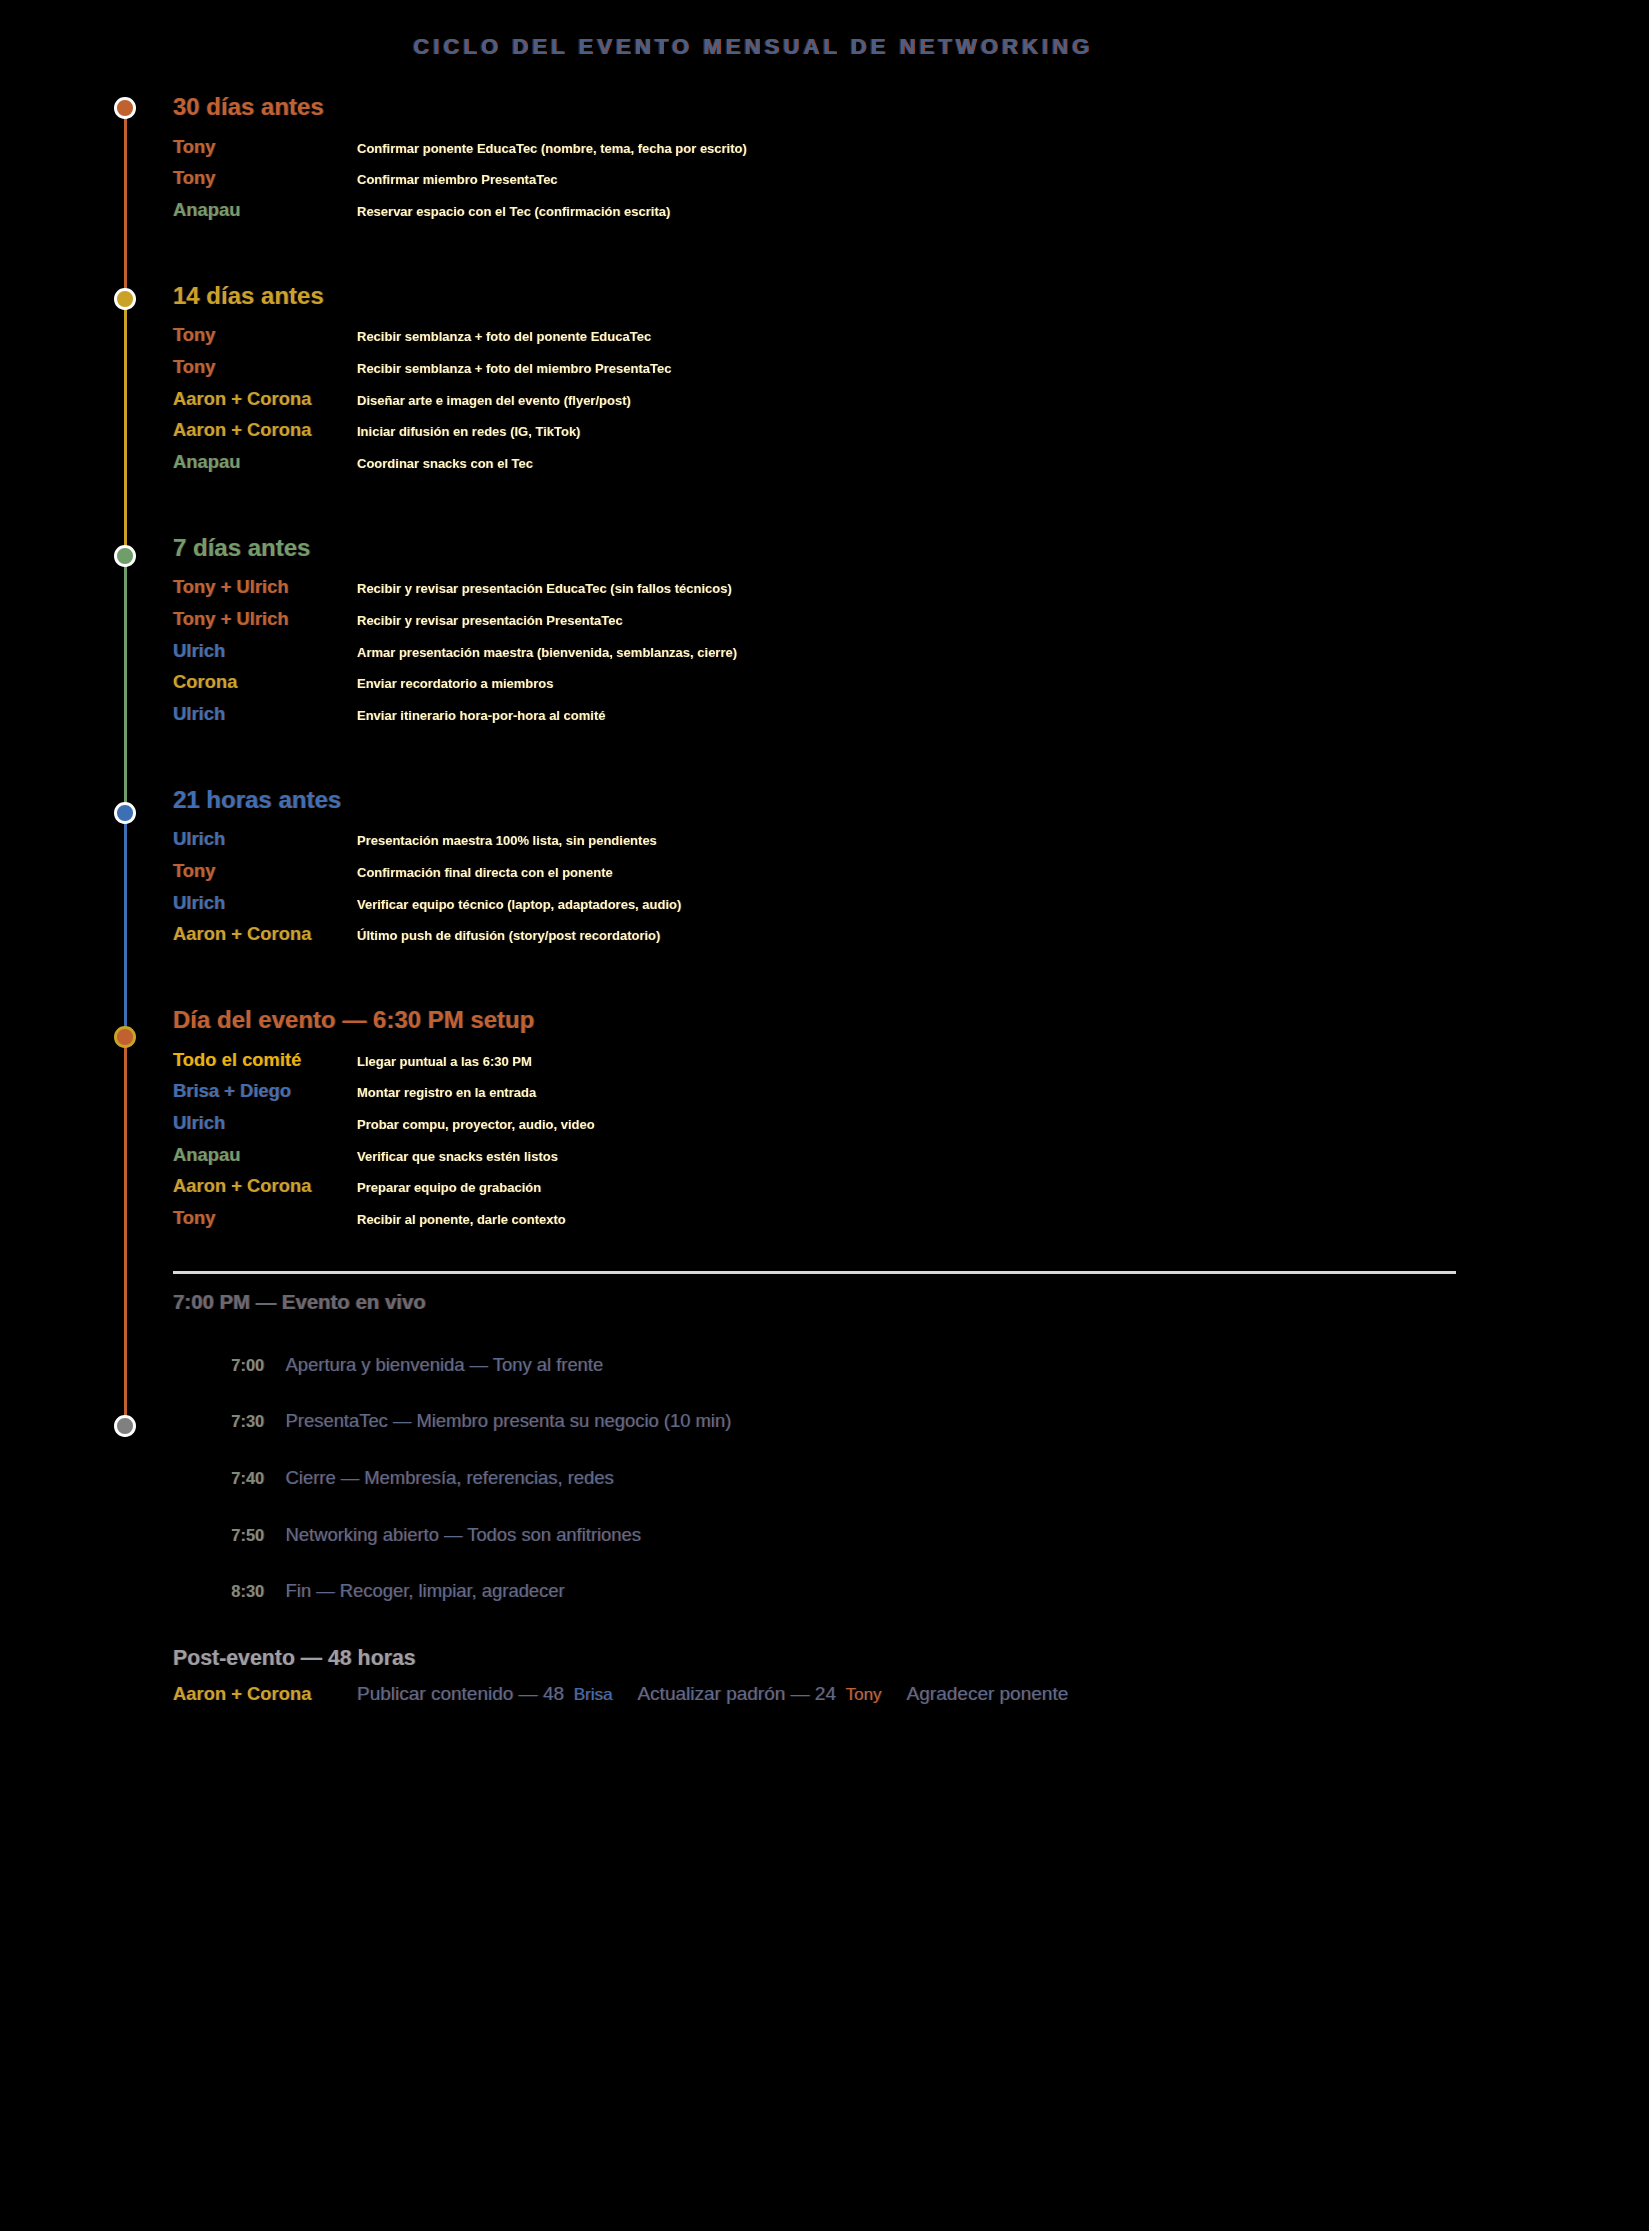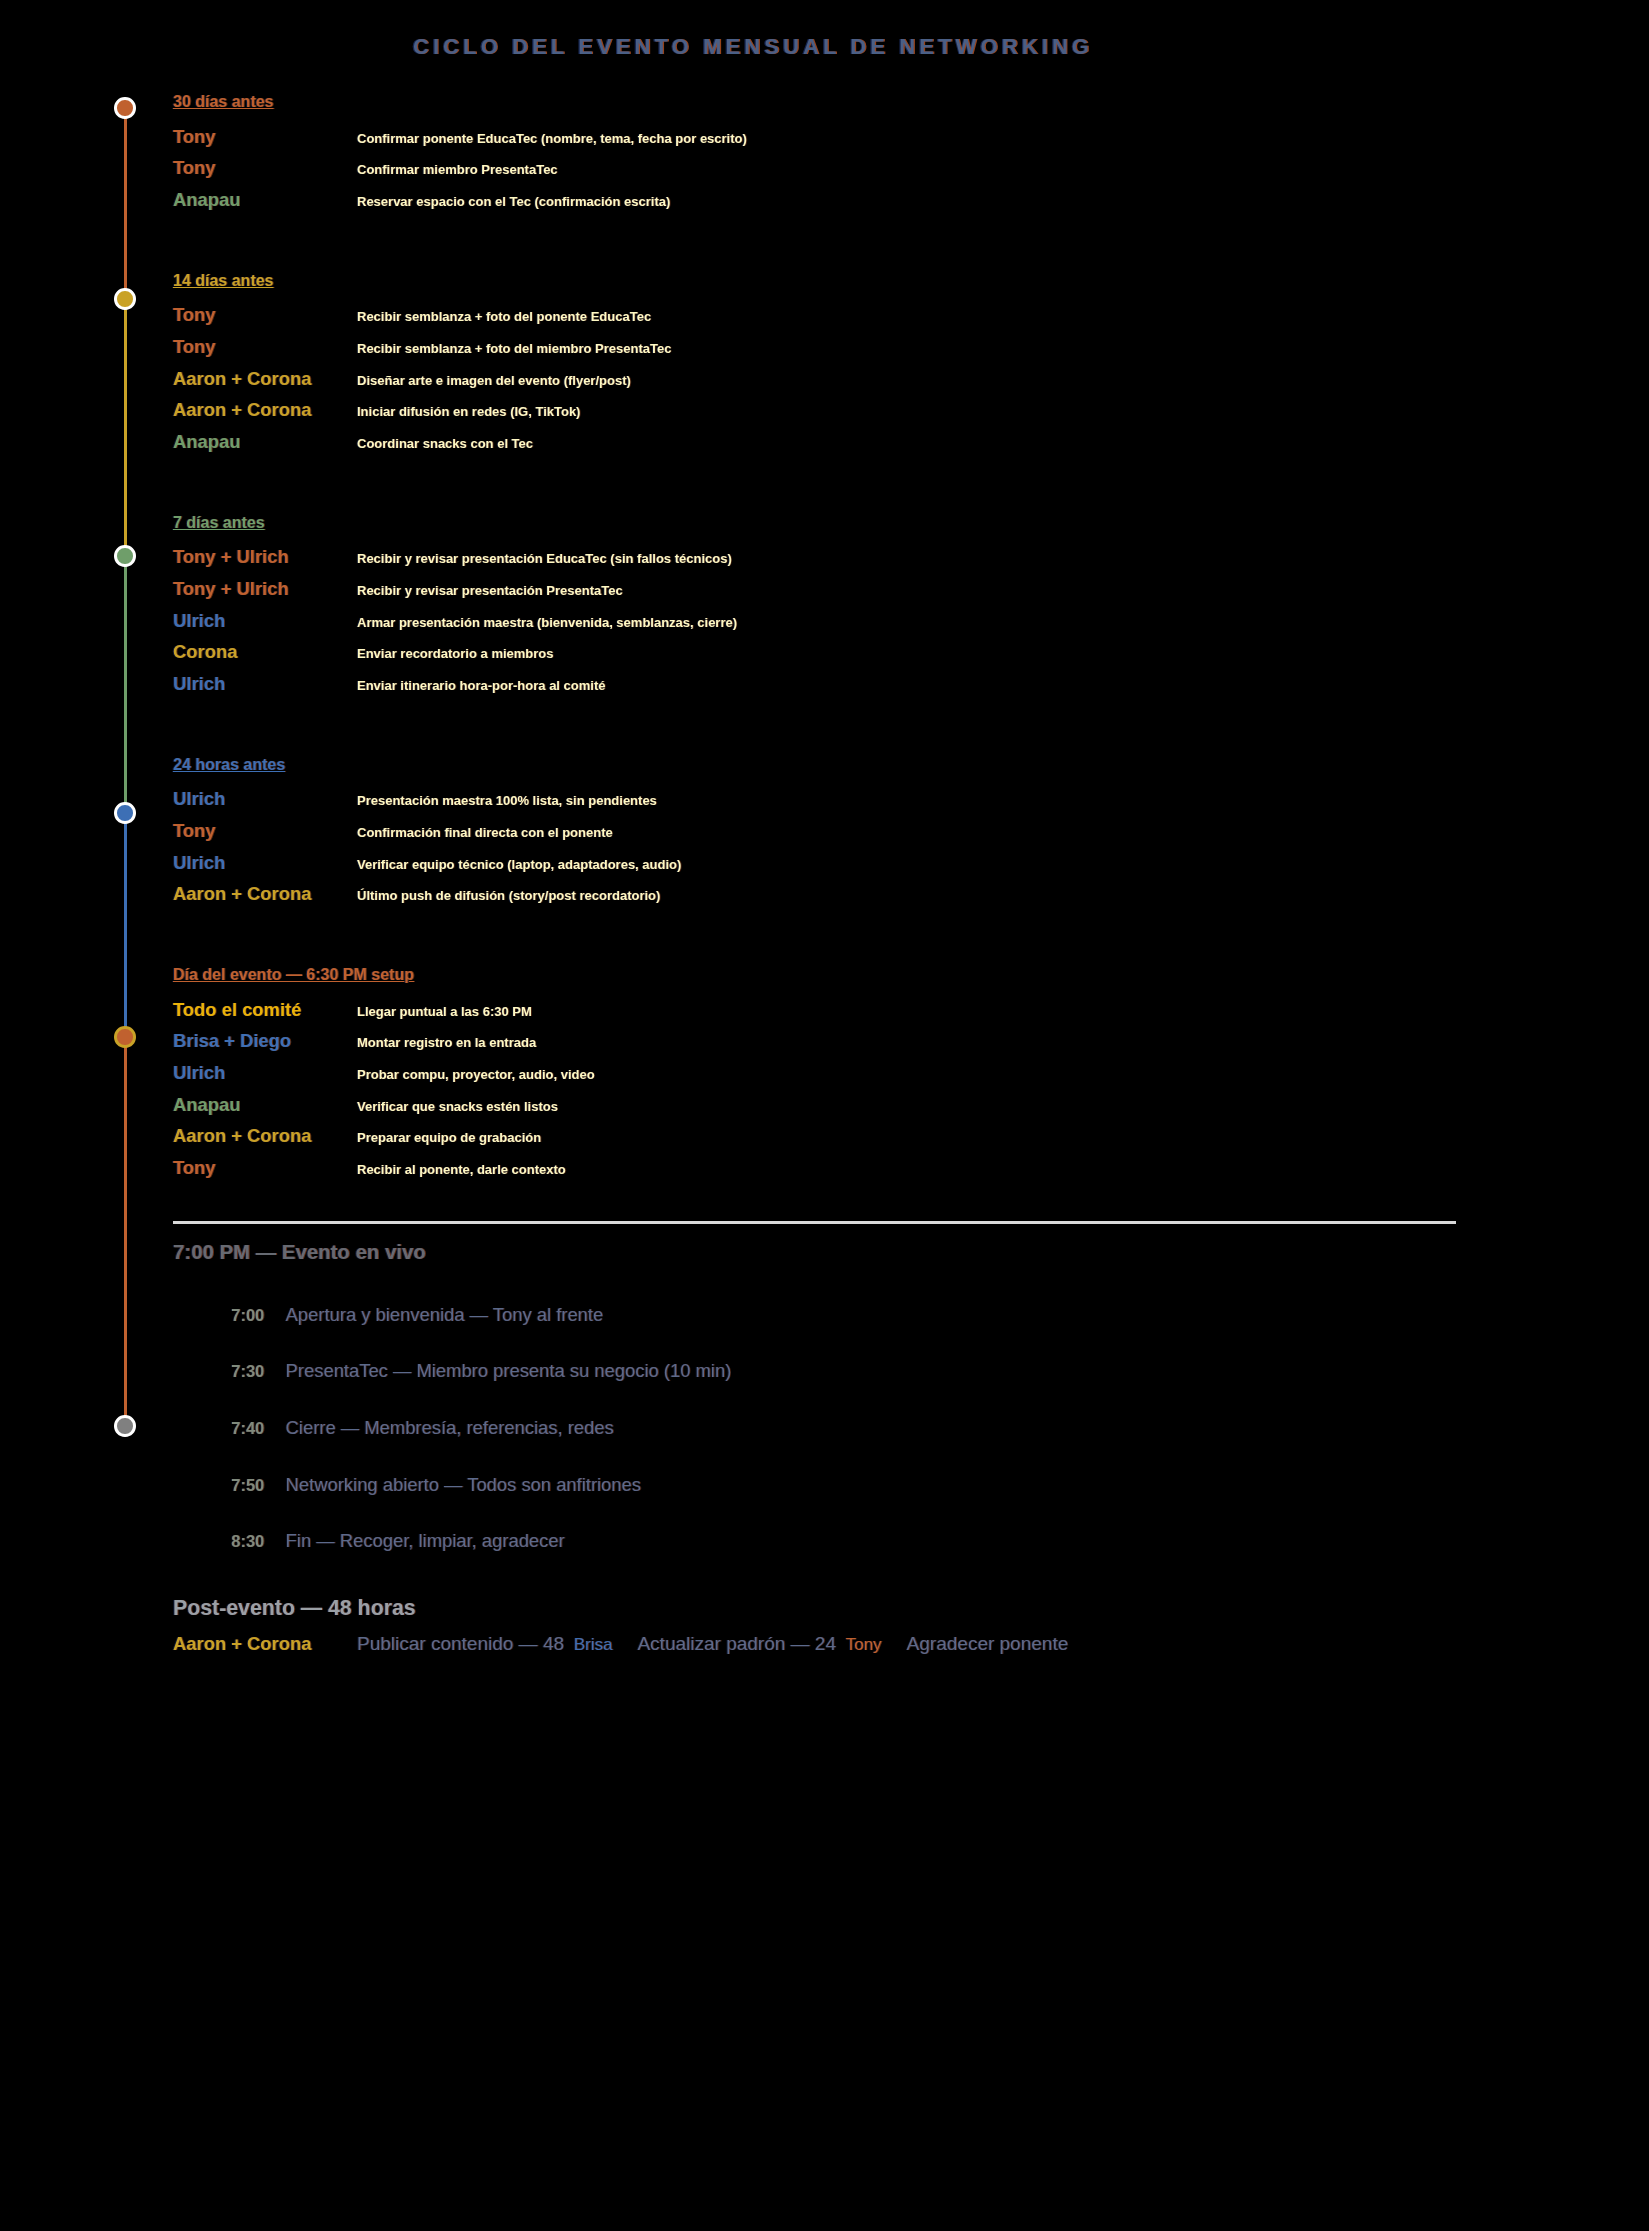--- a/index.html
+++ b/index.html
@@ -59,25 +59,24 @@
     top: 93px;
     width: 1426px;
     z-index: 2;
   }
 
   .milestone {
     margin-bottom: 0px;
   }
 
   .ms-head {
-    font-size: 16px;
+    font-size: 24px;
     font-weight: bold;
     margin: 0 0 13.6px 0;
     text-shadow: 1px 0 0 rgba(200,90,35,0.45), -1px 0 0 rgba(40,70,150,0.35);
-    text-decoration: underline;
   }
 
   .task {
     display: flex;
     align-items: baseline;
     margin-bottom: 8.7px;
     line-height: 1.25;
   }
 
   .owner {
@@ -255,21 +254,21 @@
           <span class="owner" style="color: rgb(201, 162, 39);">Corona</span>
           <span class="desc">Enviar recordatorio a miembros</span>
         </div>
         <div class="task">
           <span class="owner" style="color: rgb(61, 111, 181);">Ulrich</span>
           <span class="desc">Enviar itinerario hora-por-hora al comité</span>
         </div>
       </div>
       <div class="gap"></div>
       <div class="milestone">
-        <div class="ms-head" style="color: rgb(61, 111, 181);">24 horas antes</div>
+        <div class="ms-head" style="color: rgb(61, 111, 181);">21 horas antes</div>
         <div class="task">
           <span class="owner" style="color: rgb(61, 111, 181);">Ulrich</span>
           <span class="desc">Presentación maestra 100% lista, sin pendientes</span>
         </div>
         <div class="task">
           <span class="owner" style="color: rgb(192, 97, 47);">Tony</span>
           <span class="desc">Confirmación final directa con el ponente</span>
         </div>
         <div class="task">
           <span class="owner" style="color: rgb(61, 111, 181);">Ulrich</span>

